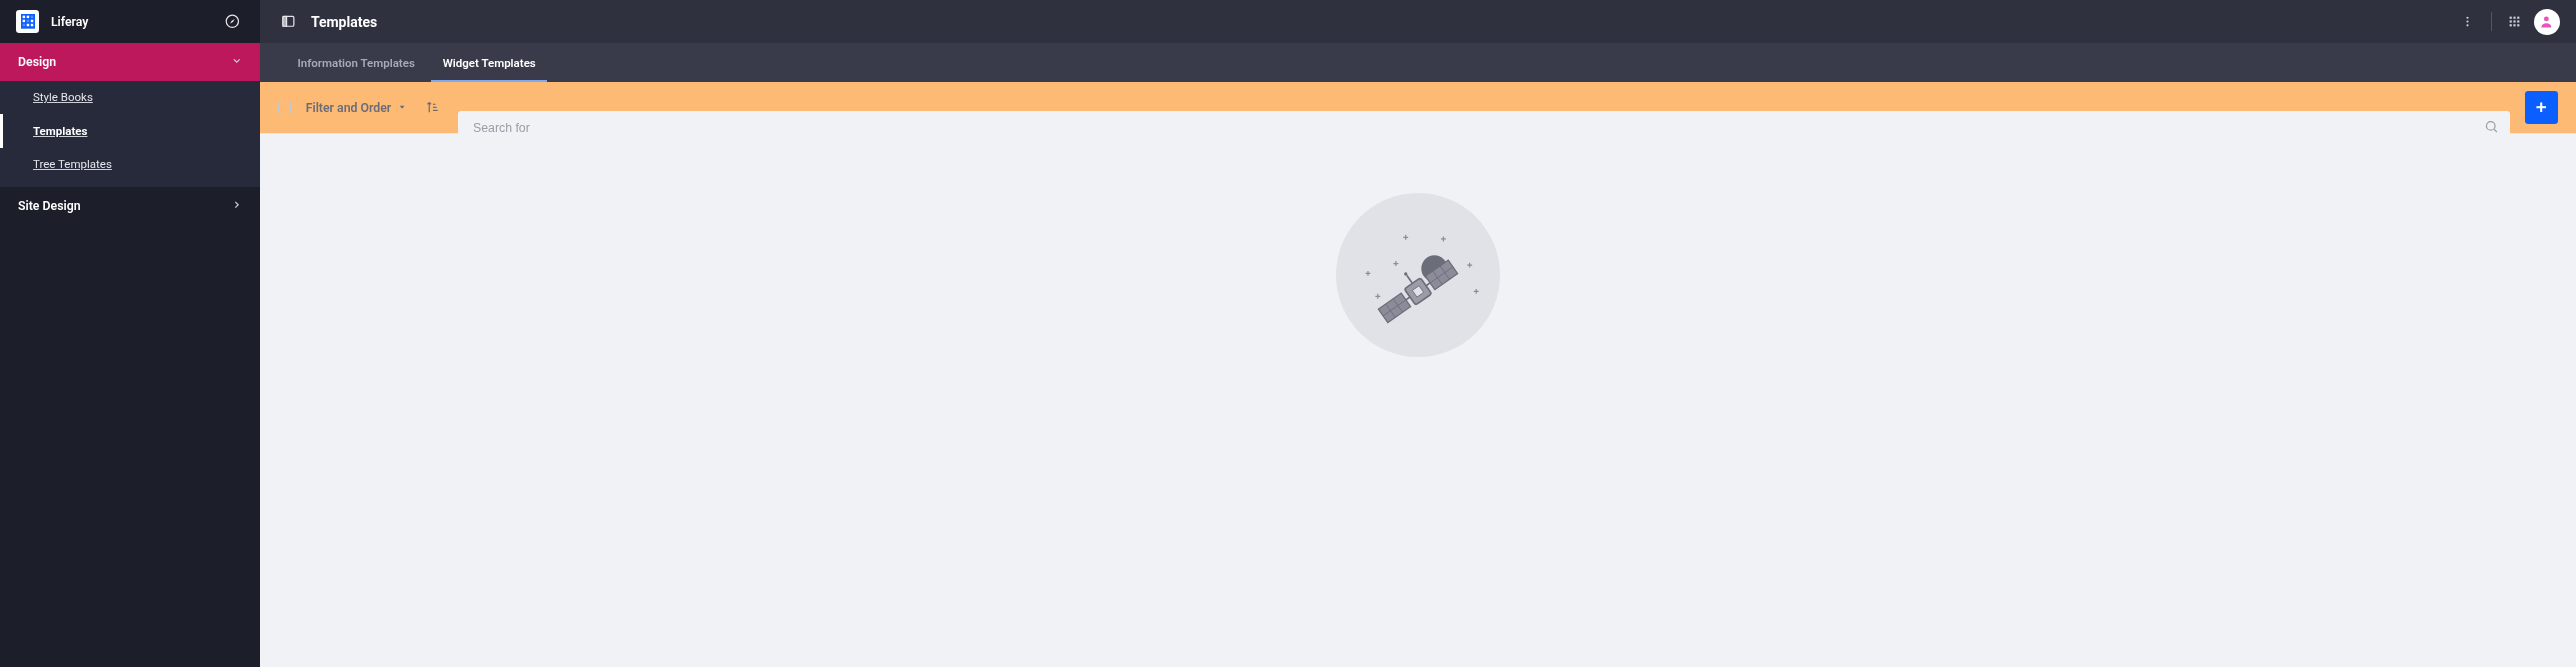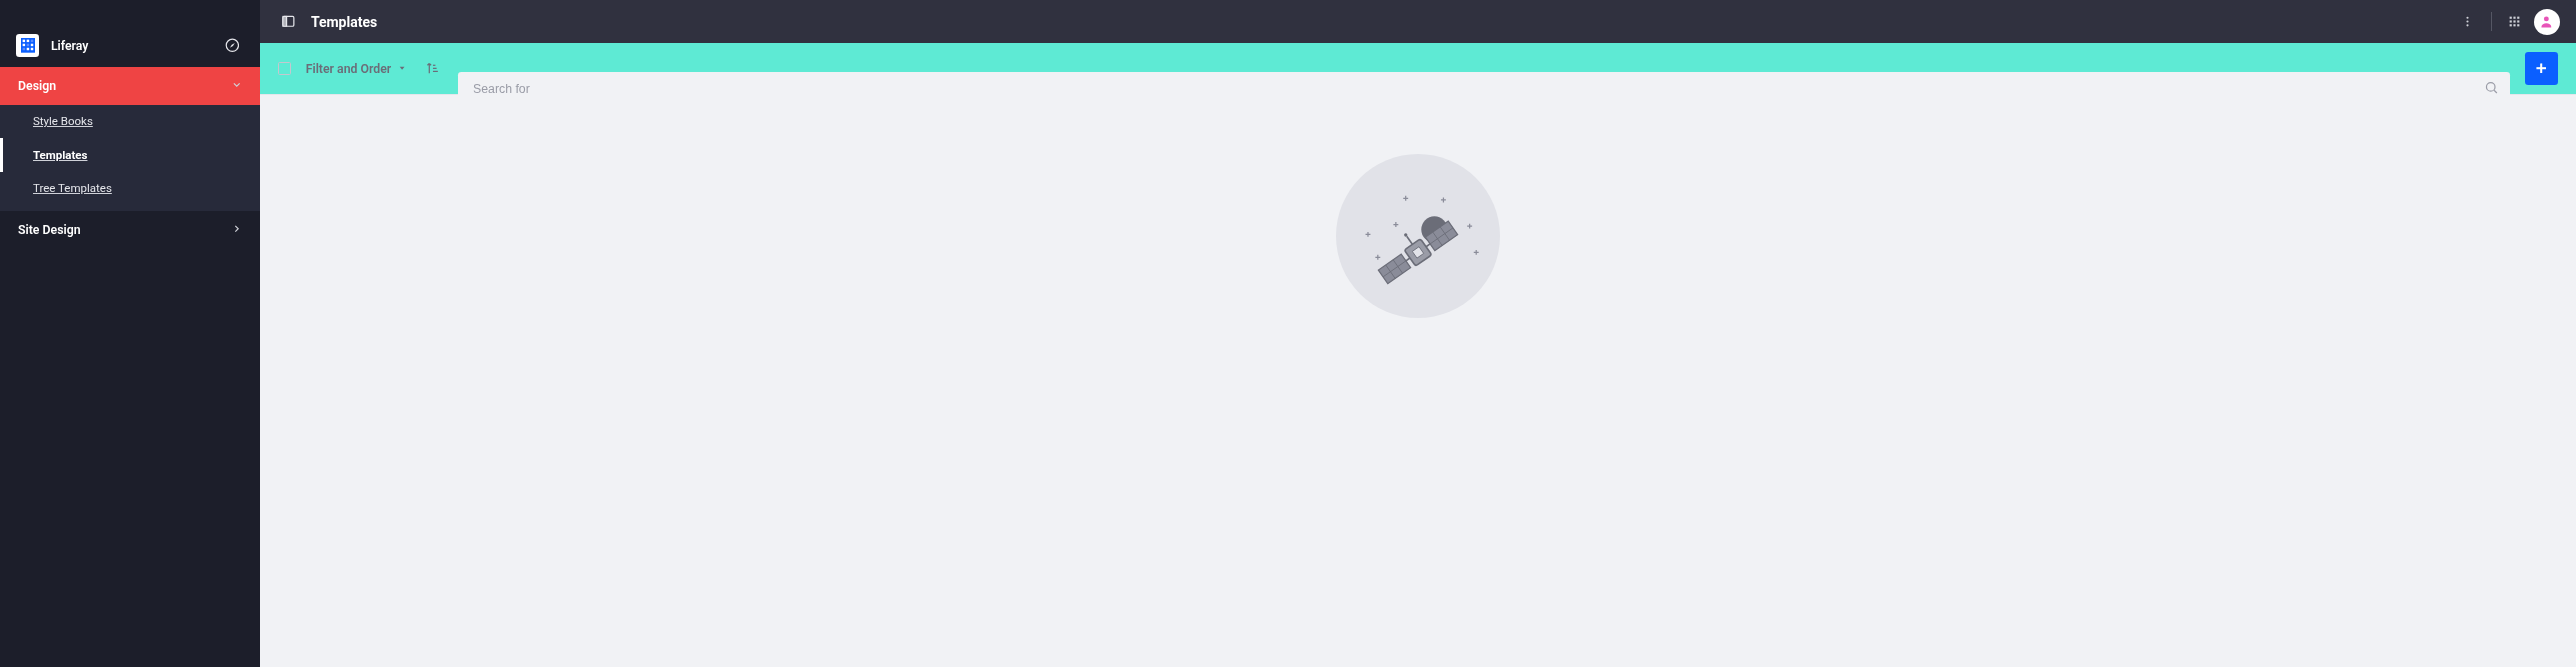--- a/index.html
+++ b/index.html
@@ -1,32 +1,32 @@
 <!DOCTYPE html>
 <html style="font-size:13px"><head>
 <meta charset="utf-8">
 <style>
 * { margin: 0; padding: 0; box-sizing: border-box; }
 html, body { width: 100%; height: 100%; font-family: -apple-system, BlinkMacSystemFont, "Segoe UI", Roboto, sans-serif; overflow: hidden; }
 body { display: flex; }
 
 
 .sidebar { width: 260px; min-width: 260px; height: 100vh; background: #1c1e2a; color: #cfd1d8; display: flex; flex-direction: column; }
-.sidebar-header { display: flex; align-items: center; padding: 11.5px 16.4px; height: 43px; margin-top: 24px; }
+.sidebar-header { display: flex; align-items: center; padding: 11.5px 16.4px; height: 43px; }
 .logo-box { width: 23px; height: 23px; background: #fff; border-radius: 3.3px; display: flex; align-items: center; justify-content: center; margin-right: 11.5px; }
 .logo-inner { width: 14.7px; height: 14.7px; }
 .brand-name { font-size: 12.3px; font-weight: 600; color: #fff; flex: 1; }
 .compass-btn { width: 23px; height: 23px; display: flex; align-items: center; justify-content: center; cursor: pointer; color: #e5e6eb; }
 
 .sidebar-links { padding: 4.9px 0 8.2px 0; }
 .sidebar-link { display: flex; align-items: center; padding: 6.5px 18px; font-size: 10.6px; color: #d0d2d9; cursor: pointer; gap: 9.8px; }
 .link-icon { width: 13px; height: 13px; display: flex; align-items: center; justify-content: center; }
 
 .sidebar-section { }
-.section-header { display: flex; align-items: center; padding: 11.5px 18px; font-size: 12.3px; font-weight: 600; color: #fff; cursor: pointer; background: #ef4444; }
+.section-header { display: flex; align-items: center; padding: 11.5px 18px; font-size: 12.3px; font-weight: 600; color: #fff; cursor: pointer; background: #be185d; }
 .section-header .label { flex: 1; }
 .section-header .chev { color: #cfd1d8; }
 .section-header.collapsed-style { background: transparent; }
 
 .section-items { background: #272a3a; padding-bottom: 6px; text-decoration: underline; }
 .section-item { padding: 9.8px 18px 9.8px 33px; font-size: 11.5px; color: #e5e6eb; cursor: pointer; position: relative; }
 .section-item.active { font-weight: 700; color: #fff; }
 .section-item.active::before { content: ""; position: absolute; left: 0; top: 0; bottom: 0; width: 3.3px; background: #fff; }
 
 
@@ -39,21 +39,21 @@
 .icon-btn { width: 26px; height: 26px; display: flex; align-items: center; justify-content: center; cursor: pointer; color: #cfd1d8; border-radius: 3.3px; }
 .divider-v { width: 0.8px; height: 19.6px; background: #555764; margin: 0 3.3px; }
 .avatar { width: 26px; height: 26px; border-radius: 50%; background: #fff; display: flex; align-items: center; justify-content: center; cursor: pointer; }
 .avatar svg { width: 14.7px; height: 14.7px; }
 
 .tabs-bar { height: 39px; background: #393a4a; display: flex; align-items: stretch; padding: 0 26px; }
 .tab { display: flex; align-items: center; padding: 0 11.5px; font-size: 11.5px; font-weight: 600; color: #a7a9b5; cursor: pointer; position: relative; margin-right: 4.9px; }
 .tab.active { color: #fff; }
 .tab.active::after { content: ""; position: absolute; left: 0; right: 0; bottom: 0; height: 2.5px; background: #7ea9f0; }
 
-.toolbar { height: 52px; background: #5eead4; display: flex; align-items: center; padding: 0 18px; gap: 14.7px; border-bottom: 0.8px solid #e5e6eb; }
+.toolbar { height: 52px; background: #fdba74; display: flex; align-items: center; padding: 0 18px; gap: 14.7px; border-bottom: 0.8px solid #e5e6eb; }
 .checkbox { width: 13px; height: 13px; border: 1.6px solid #c5c7ce; border-radius: 1.6px; cursor: pointer; }
 .filter-order { display: flex; align-items: center; gap: 6.5px; color: #6b6d78; font-size: 12.3px; font-weight: 600; cursor: pointer; }
 .sort-btn { width: 23px; height: 23px; display: flex; align-items: center; justify-content: center; cursor: pointer; color: #6b6d78; }
 .search-wrap { flex: 1; position: relative; margin-top: 40px; }
 .search-input { width: 100%; height: 33px; background: #f1f2f5; border: none; border-radius: 3.3px; padding: 0 39px 0 14.7px; font-size: 12.3px; color: #393a4a; outline: none; }
 .search-input::placeholder { color: #9a9ca7; }
 .search-icon-in { position: absolute; right: 11.5px; top: 50%; transform: translateY(-50%); color: #9a9ca7; pointer-events: none; }
 .add-btn { width: 33px; height: 33px; background: #0b5fff; border-radius: 3.3px; display: flex; align-items: center; justify-content: center; cursor: pointer; color: #fff; }
 
 .empty-area { flex: 1; display: flex; align-items: flex-start; justify-content: center; padding-top: 59px; overflow: hidden; }
@@ -153,20 +153,28 @@
       </div>
       <div class="avatar">
         <svg viewBox="0 0 24 24" fill="#e854b8">
             <circle cx="12" cy="8" r="4"></circle>
             <path d="M4 21c0-4 4-6 8-6s8 2 8 6v1H4z"></path>
           </svg>
       </div>
     </div>
   </div>
 
+  <div class="tabs-bar">
+    <div class="tab">
+        <span>Information Templates</span>
+      </div>
+    <div class="tab active">
+        <span>Widget Templates</span>
+      </div>
+  </div>
 
   <div class="toolbar">
     <div class="checkbox"></div>
     <div class="filter-order">
       <span>Filter and Order</span>
       <svg width="8.2" height="8.2" viewBox="0 0 24 24" fill="currentColor">
           <polygon points="5,8 19,8 12,17"></polygon>
         </svg>
     </div>
     <div class="sort-btn">

